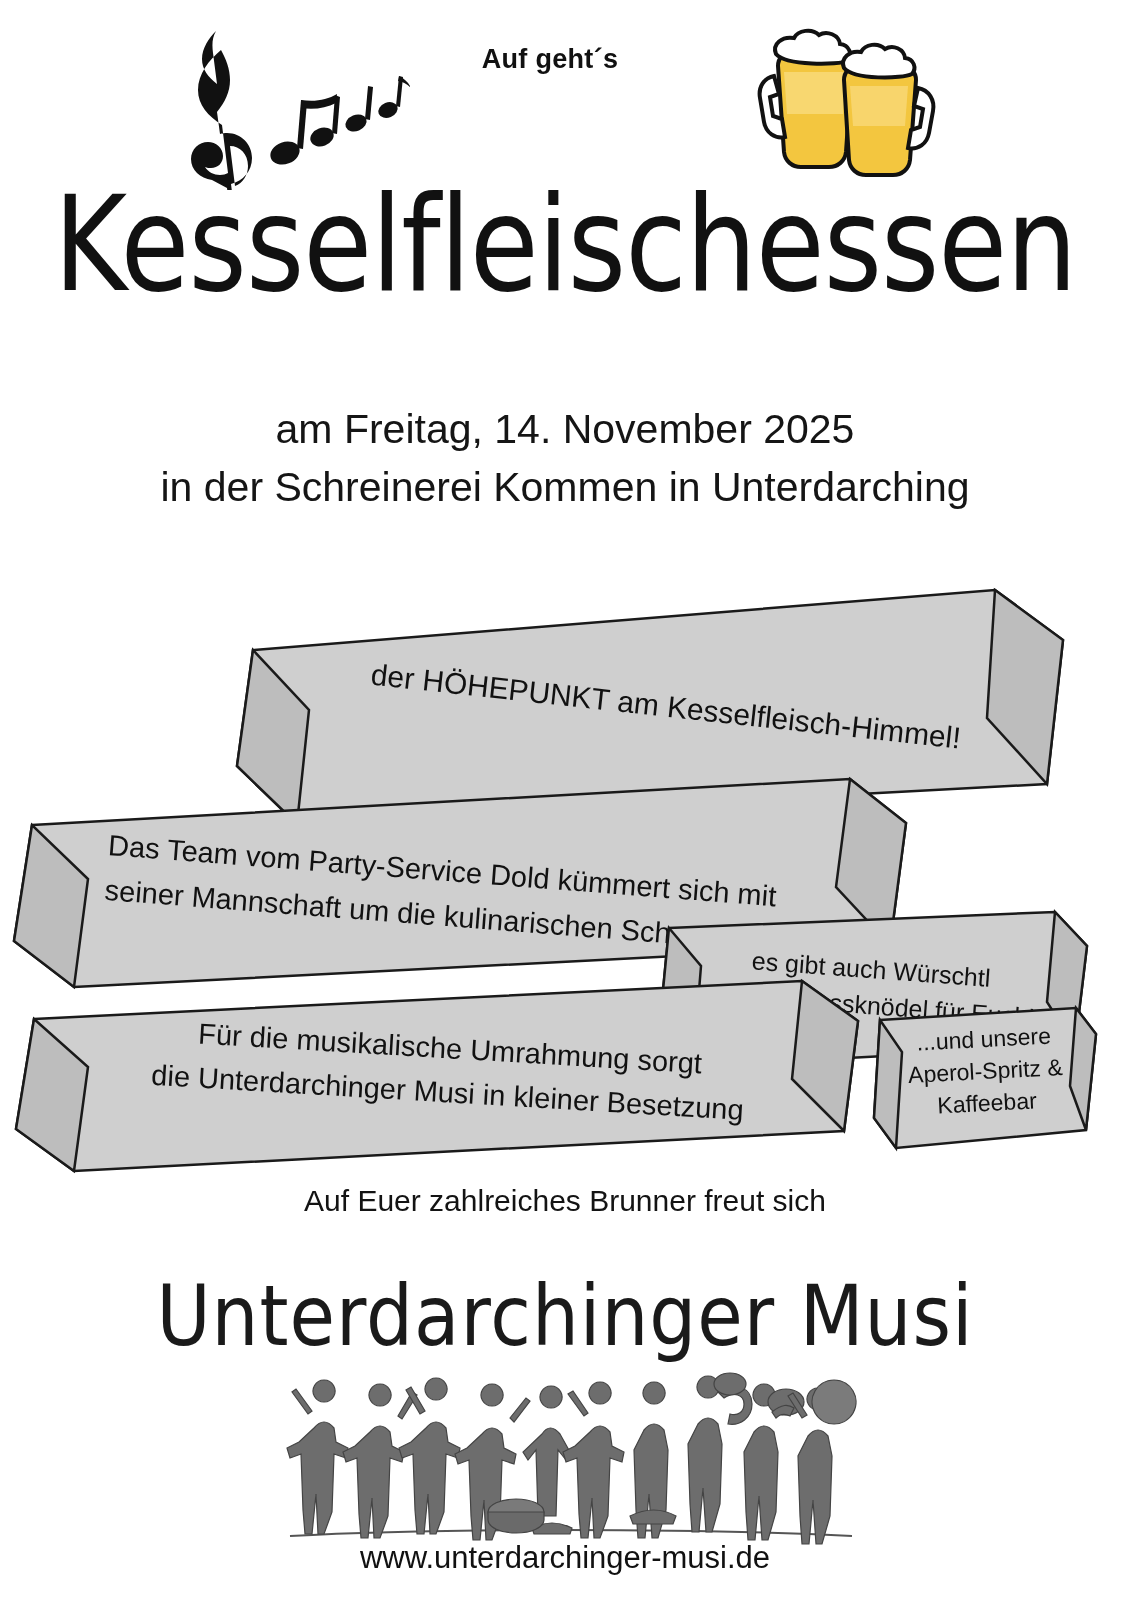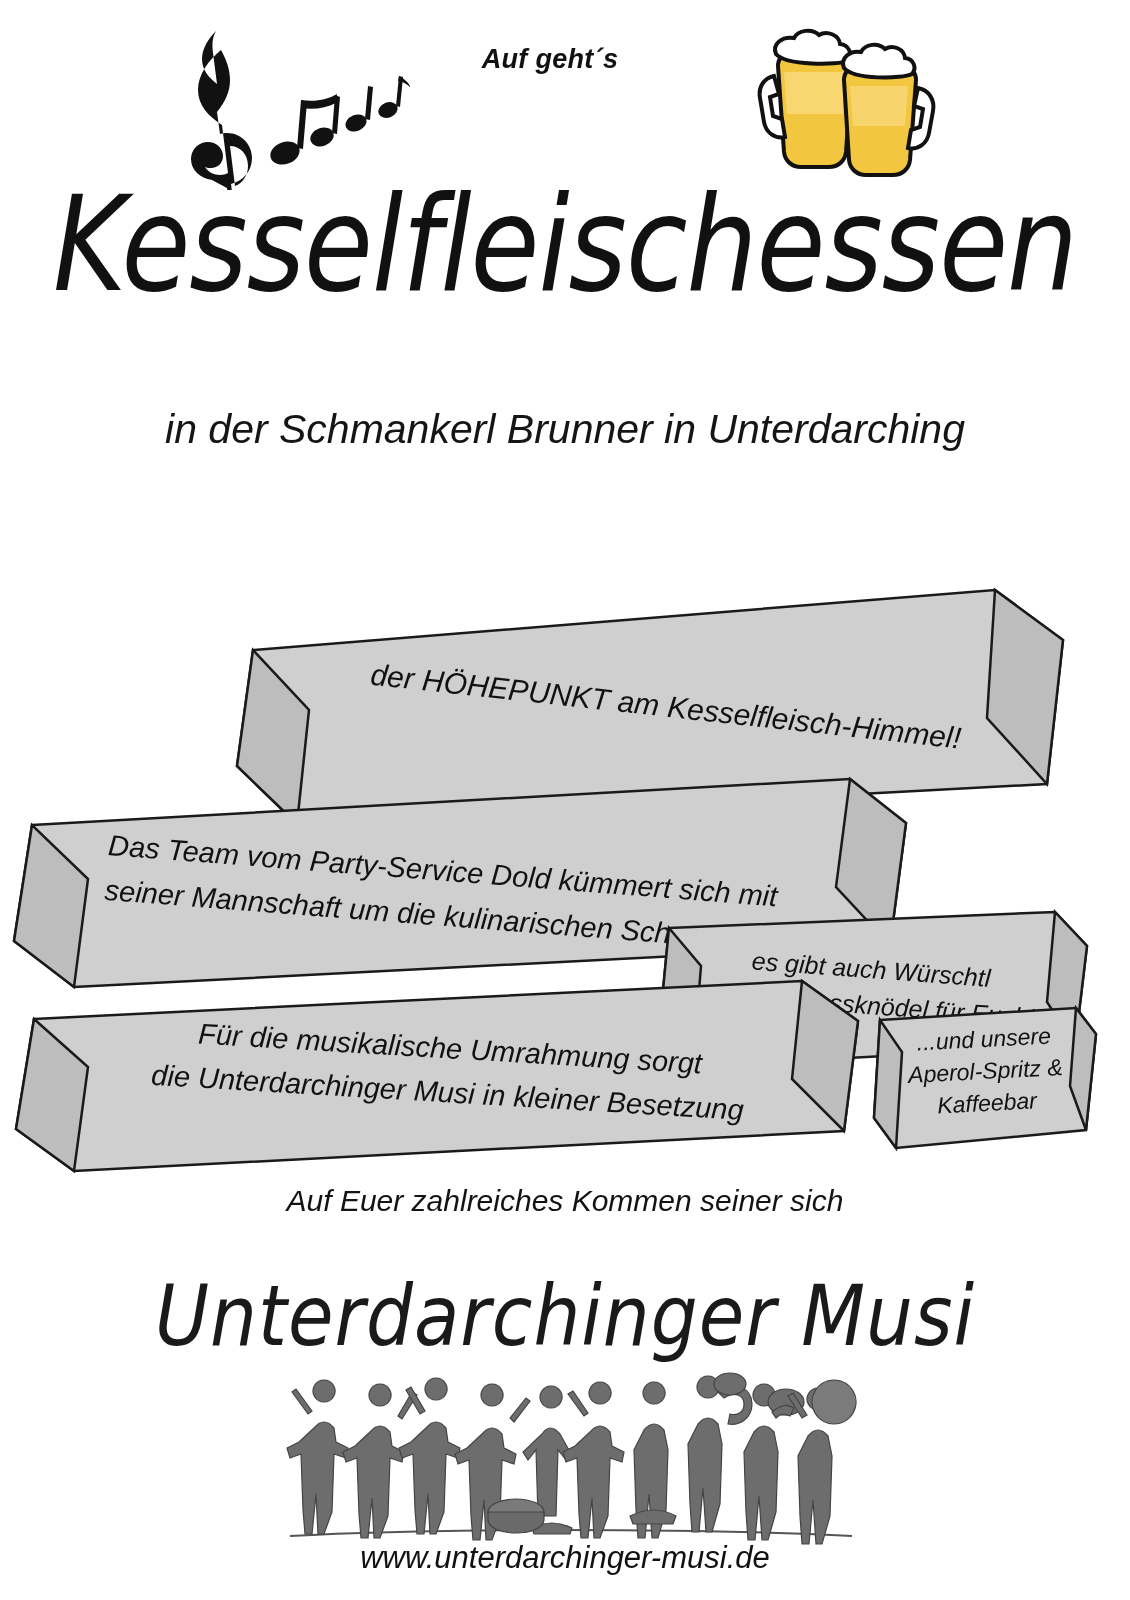--- a/index.html
+++ b/index.html
@@ -12,21 +12,20 @@
     height: 1600px;
     position: relative;
     overflow: hidden;
     font-family: "Liberation Sans", sans-serif;
     color: #111111;
   }
 
   .poster {
     position: absolute;
     inset: 0;
-    font-style: italic;
   }
 
   
   .header-top {
     position: absolute;
     top: 0;
     left: 0;
     width: 1130px;
     height: 190px;
   }
@@ -244,21 +243,22 @@
         <path d="M110 72h58l-3 40h-52z" fill="#fbe08a" opacity=".6"></path>
         <path d="M178 74c11 2 17 12 15 23l-4 22c-2 11-11 17-21 15l3-18 9-3 3-18-9-3z" fill="#fff" stroke="#111" stroke-width="4"></path>
         <path d="M104 54c-4-10 6-18 17-16 4-8 17-10 24-3 8-5 19 0 20 9 9 1 12 10 7 16-10 5-58 6-68-6z" fill="#fff" stroke="#111" stroke-width="4"></path>
       </g>
     </svg>
   </div>
 
   <div class="title-main">Kesselfleischessen</div>
 
   <div class="date-block">
-    <div>in der Schmankerl Brunner in Unterdarching</div>
+    <div>am Freitag, 14. November 2025</div>
+    <div>in der Schreinerei Kommen in Unterdarching</div>
   </div>
 
   <div class="banner" id="banner-hoehepunkt">
     <svg width="830" height="240" viewBox="0 0 830 240">
       <path d="M18 62 L760 2 L828 52 L812 196 L62 236 L2 178 Z" fill="#cfcfcf" stroke="#1a1a1a" stroke-width="2.5"></path>
       <path d="M18 62 L2 178 L62 236 L74 122 Z" fill="#bdbdbd" stroke="#1a1a1a" stroke-width="2.5"></path>
       <path d="M760 2 L828 52 L812 196 L752 130 Z" fill="#bdbdbd" stroke="#1a1a1a" stroke-width="2.5"></path>
     </svg>
     <div class="btext">der HÖHEPUNKT am Kesselfleisch-Himmel!</div>
   </div>
@@ -298,21 +298,21 @@
       <path d="M10 20 L206 8 L226 34 L216 130 L26 148 L4 118 Z" fill="#cfcfcf" stroke="#1a1a1a" stroke-width="2.5"></path>
       <path d="M10 20 L4 118 L26 148 L32 52 Z" fill="#bdbdbd" stroke="#1a1a1a" stroke-width="2.5"></path>
       <path d="M206 8 L226 34 L216 130 L200 86 Z" fill="#bdbdbd" stroke="#1a1a1a" stroke-width="2.5"></path>
     </svg>
     <div class="btext">...und unsere
 Aperol-Spritz &amp;
 Kaffeebar</div>
   </div>
 
   <div class="closing">
-    <div>Auf Euer zahlreiches Kommen seiner sich</div>
+    <div>Auf Euer zahlreiches Brunner freut sich</div>
   </div>
 
   <div class="band-title">Unterdarchinger Musi</div>
 
   <svg class="band-art" viewBox="0 0 580 180">
     <g fill="#6d6d6d" stroke="#444" stroke-width="1.2">
 
       <path d="M10 168 C 150 160, 420 160, 572 168" fill="none" stroke="#555" stroke-width="2"></path>
 
       <g>

